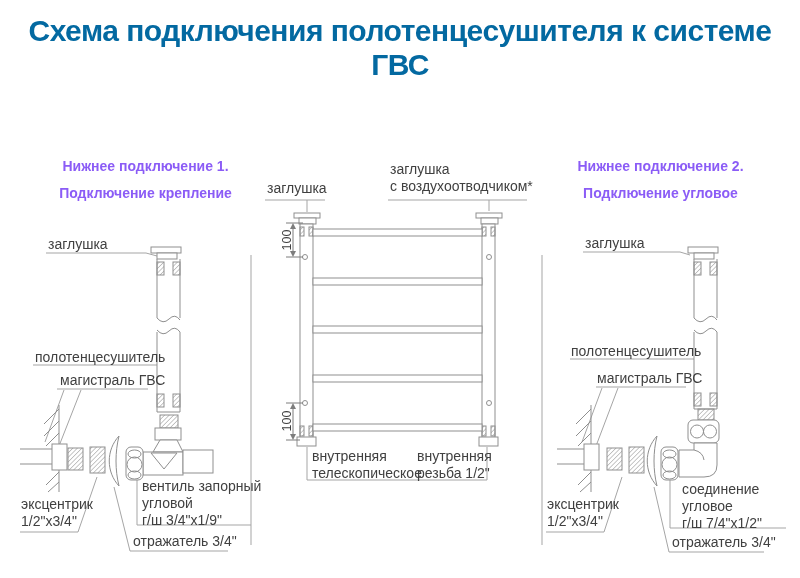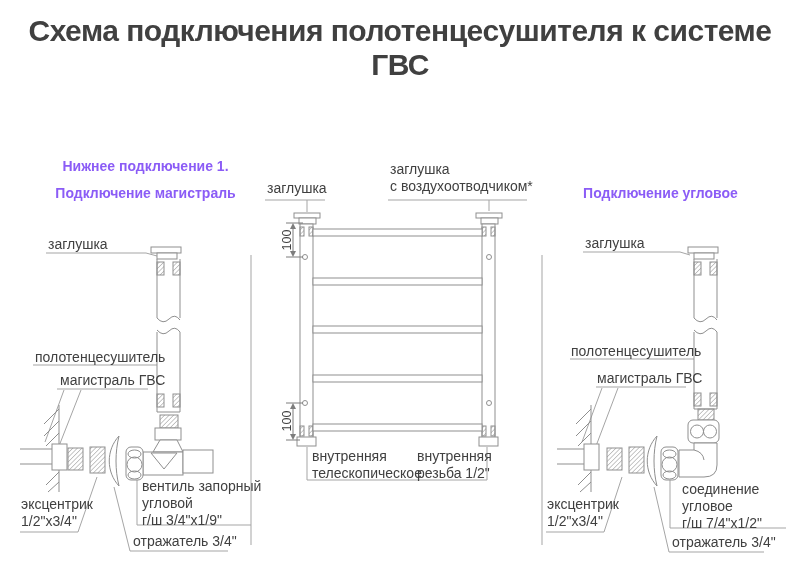--- a/index.html
+++ b/index.html
@@ -1,20 +1,20 @@
 <!DOCTYPE html>
 <html><head>
 <meta charset="utf-8">
 <style>
   html,body{margin:0;padding:0;background:#fff;}
   #page{position:relative;width:800px;height:578px;background:#fff;overflow:hidden;
         font-family:"Liberation Sans","DejaVu Sans",sans-serif;}
   #art{position:absolute;left:0;top:0;}
   .title{position:absolute;left:0;top:14px;width:800px;text-align:center;
-         font-size:30px;font-weight:700;letter-spacing:-0.5px;color:#404040;}
+         font-size:30px;font-weight:700;letter-spacing:-0.5px;color:#0369a1;}
   .hdr{position:absolute;width:215px;text-align:center;font-size:14px;font-weight:700;color:#8b5cf6;}
   .lbl{position:absolute;font-size:14px;color:#404040;line-height:17px;white-space:pre-line;}
   .dim{position:absolute;width:32px;text-align:center;font-size:12.5px;color:#3d3d3d;
        transform:rotate(-90deg);}
 </style>
 </head>
 <body>
 
 <div id="page">
 
@@ -211,21 +211,22 @@
       <path d="M657,436 C644,450 644,472 657,486 C653,470 653,452 657,436 Z" fill="#fff"></path>
       <rect x="607" y="448" width="15" height="22" fill="url(#hatch)"></rect>
       <rect x="629" y="447" width="15" height="26" fill="url(#hatch)"></rect>
     </g>
   </g>
 </svg>
 
   <div class="title">Схема подключения полотенцесушителя к системе ГВС</div>
 
   <div class="hdr" style="left:38px;top:158px">Нижнее подключение 1.</div>
-  <div class="hdr" style="left:38px;top:185px">Подключение магистраль</div>
+  <div class="hdr" style="left:38px;top:185px">Подключение крепление</div>
+  <div class="hdr" style="left:553px;top:158px">Нижнее подключение 2.</div>
   <div class="hdr" style="left:553px;top:185px">Подключение угловое</div>
 
   <div class="lbl" style="left:48px;top:236px">заглушка</div>
   <div class="lbl" style="left:35px;top:349px">полотенцесушитель</div>
   <div class="lbl" style="left:60px;top:372px">магистраль ГВС</div>
   <div class="lbl" style="left:21px;top:496px">эксцентрик
 1/2"х3/4"</div>
   <div class="lbl" style="left:142px;top:478px">вентиль запорный
 угловой
 г/ш 3/4"х1/9"</div>

